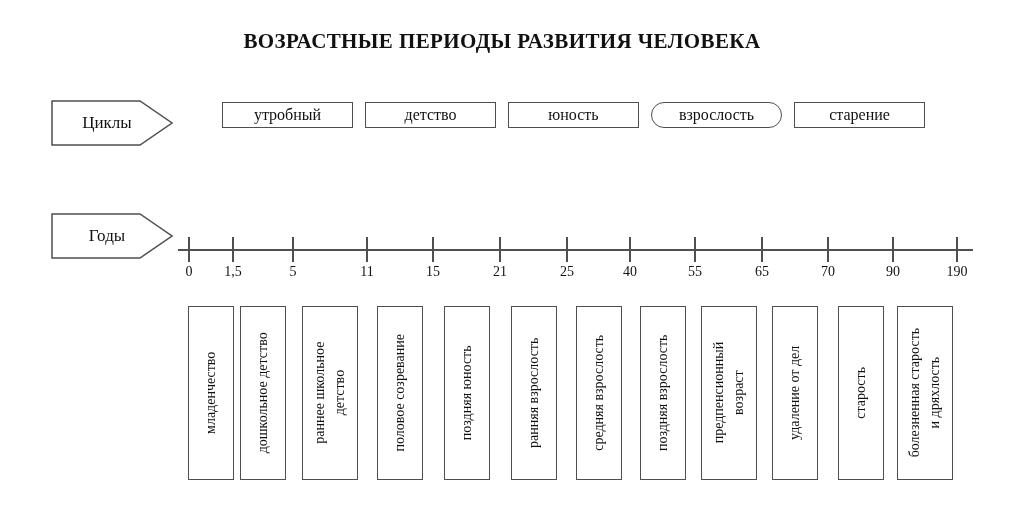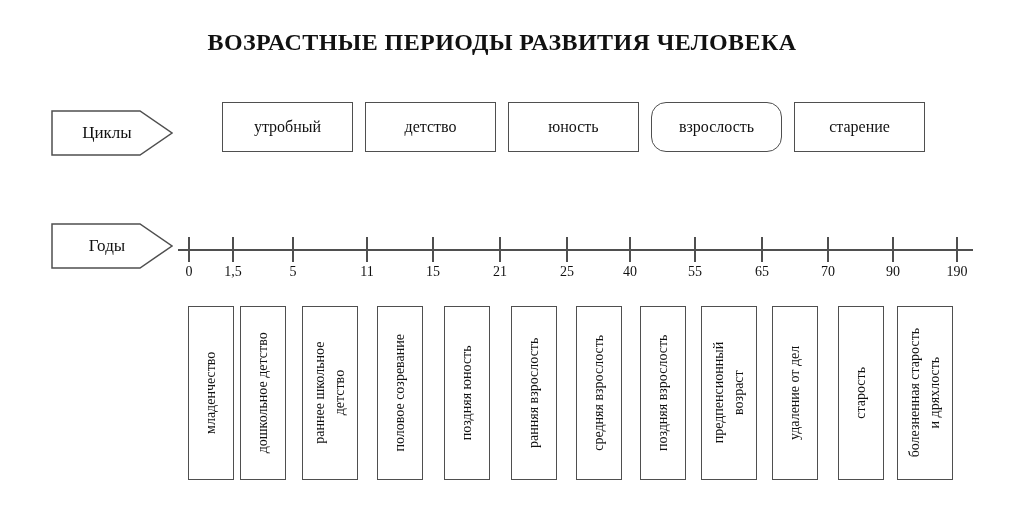--- a/index.html
+++ b/index.html
@@ -16,39 +16,39 @@
   .canvas {
     position: absolute; left: 0; top: 0;
     width: 1024px; height: 513px;
     background: #ffffff;
   }
   .title {
     position: absolute; top: 29px; left: 0;
     width: 1004px;
     margin: 0;
     text-align: center;
-    font-size: 24px;
+    font-size: 21px;
     font-weight: bold;
     letter-spacing: 0.4px;
     white-space: nowrap;
   }
   .arrow {
     position: absolute;
-    width: 122px; height: 46px; margin-top: 10px;
+    width: 122px; height: 46px;
   }
   .arrow svg { position: absolute; left: 0; top: 0; }
   .arrow-label {
     position: absolute; left: 8px; top: 0;
     width: 96px; height: 100%;
     display: flex; align-items: center; justify-content: center;
     font-size: 17px;
   }
   .cbox {
     position: absolute; top: 102px;
-    width: 131px; height: 50px;
+    width: 131px; height: 26px;
     box-sizing: border-box;
     border: 1.4px solid #4f4f4f;
     background: #ffffff;
     display: flex; align-items: center; justify-content: center;
     font-size: 16px;
   }
   .axis {
     position: absolute; top: 249px;
     height: 1.6px;
     background: #4f4f4f;

